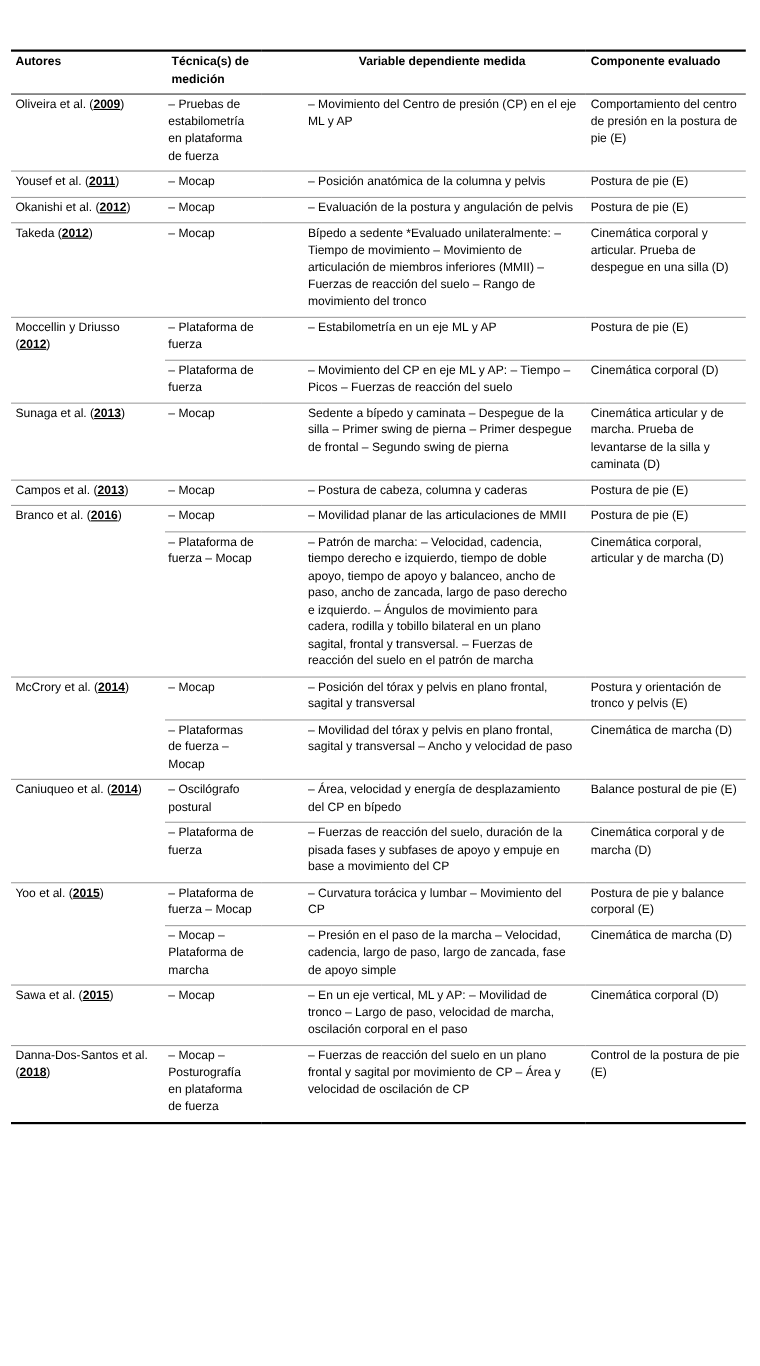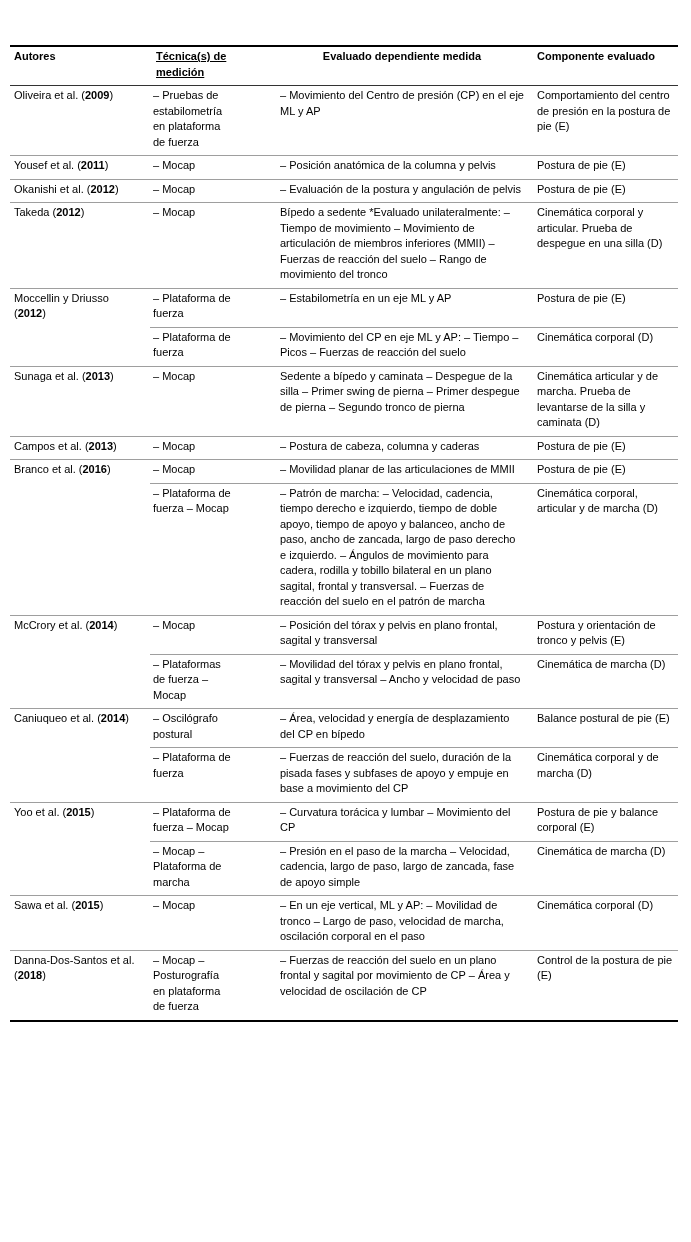--- a/index.html
+++ b/index.html
@@ -36,39 +36,39 @@
     padding-bottom: 3px;
   }
   tbody tr.group-start > td,
   tbody tr.subrow > td {
     border-top: 1px solid #9e9e9e;
   }
   .col-author    { padding: 2px 8px 5px 4px; }
   .col-technique { padding: 2px 4px 5px 3px; }
   .col-variable  { padding: 2px 8px 5px 42px; }
   .col-component { padding: 2px 4px 5px 5px; }
-  th.col-technique { padding-left: 6px; text-decoration: underline; }
+  th.col-technique { padding-left: 6px; }
   th.col-variable  { text-align: center; }
-  td .year-bold { font-weight: bold; }
+  td .year-bold { font-weight: bold; text-decoration: underline; }
 </style>
 </head>
 <body>
 
 <table class="paper-table">
   <colgroup>
     <col style="width:140px">
     <col style="width:88px">
     <col style="width:294px">
     <col style="width:146px">
   </colgroup>
   <thead>
     <tr>
       <th class="col-author">Autores</th>
       <th class="col-technique">Técnica(s) de medición</th>
-      <th class="col-variable">Evaluado dependiente medida</th>
+      <th class="col-variable">Variable dependiente medida</th>
       <th class="col-component">Componente evaluado</th>
     </tr>
   </thead>
   <tbody>
       <tr class="group-start">
         <td class="col-author" rowspan="1">Oliveira et al. (<span class="year-bold">2009</span>)</td>
         <td class="col-technique">– Pruebas de estabilometría en plataforma de fuerza</td>
         <td class="col-variable">– Movimiento del Centro de presión (CP) en el eje ML y AP</td>
         <td class="col-component">Comportamiento del centro de presión en la postura de pie (E)</td>
       </tr>
@@ -97,21 +97,21 @@
         <td class="col-component">Postura de pie (E)</td>
       </tr>
       <tr class="subrow">
         <td class="col-technique">– Plataforma de fuerza</td>
         <td class="col-variable">– Movimiento del CP en eje ML y AP: – Tiempo – Picos – Fuerzas de reacción del suelo</td>
         <td class="col-component">Cinemática corporal (D)</td>
       </tr>
       <tr class="group-start">
         <td class="col-author" rowspan="1">Sunaga et al. (<span class="year-bold">2013</span>)</td>
         <td class="col-technique">– Mocap</td>
-        <td class="col-variable">Sedente a bípedo y caminata – Despegue de la silla – Primer swing de pierna – Primer despegue de pierna – Segundo tronco de pierna</td>
+        <td class="col-variable">Sedente a bípedo y caminata – Despegue de la silla – Primer swing de pierna – Primer despegue de frontal – Segundo swing de pierna</td>
         <td class="col-component">Cinemática articular y de marcha. Prueba de levantarse de la silla y caminata (D)</td>
       </tr>
       <tr class="group-start">
         <td class="col-author" rowspan="1">Campos et al. (<span class="year-bold">2013</span>)</td>
         <td class="col-technique">– Mocap</td>
         <td class="col-variable">– Postura de cabeza, columna y caderas</td>
         <td class="col-component">Postura de pie (E)</td>
       </tr>
       <tr class="group-start">
         <td class="col-author" rowspan="2">Branco et al. (<span class="year-bold">2016</span>)</td>

